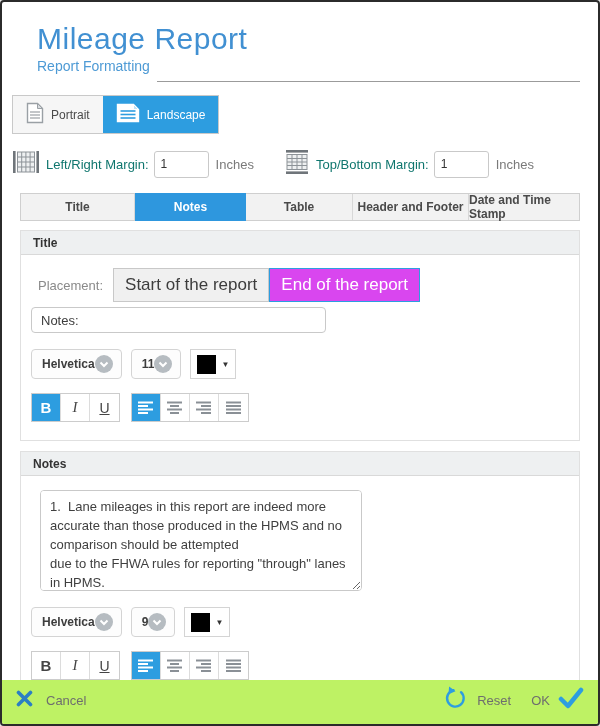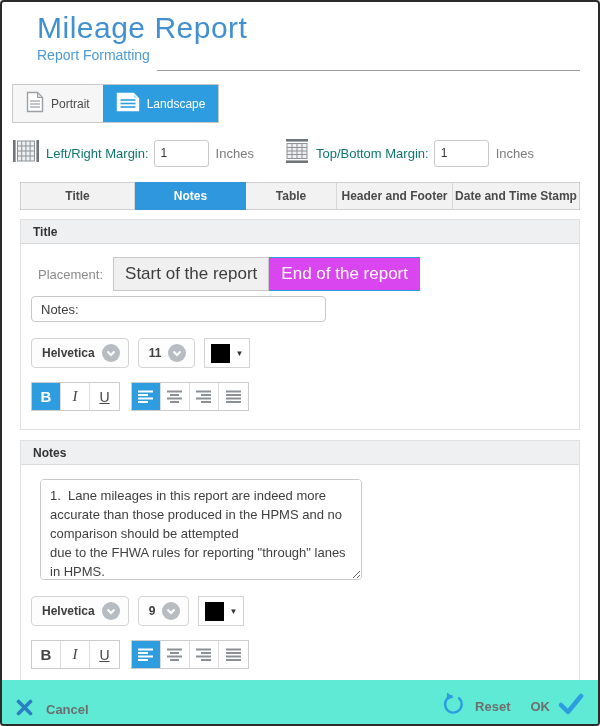--- a/index.html
+++ b/index.html
@@ -7,75 +7,75 @@
   body { font-family: "Liberation Sans", sans-serif; }
   .window {
     position: relative;
     width: 600px; height: 726px;
     background: #fff;
     border: 2px solid #2b2b2b;
     border-radius: 4px;
     overflow: hidden;
   }
   
-  .hdr { padding: 8px 0 0 35px; }
+  .hdr { padding: 8px 0 0 35px; margin-top: 11px; }
   .hdr-title { font-size: 30px; font-weight: 300; color: #4190d2; letter-spacing: .5px; line-height: 36px;}
   .hdr-sub { font-size: 14px; color: #4d9ad5; margin-top: 1px; }
   .hdr-desc { font-size: 12px; color: #646464; margin: 12px 0 0 -25px; }
   .hdr-rule { border: none; border-top: 1px solid #9b9b9b; margin: 7px 18px 0 120px; }
   
   .orient { display: inline-flex; margin: 13px 0 0 10px; border: 1px solid #c9c9c9; }
   .orient-seg { display: flex; align-items: center; gap: 7px; padding: 6px 13px; font-size: 12px; color: #4a4a4a; background: #f6f6f6; cursor: pointer; }
   .orient-seg.active { background: #2d9de0; color: #fff; }
   
   .margins { display: flex; align-items: center; margin: 15px 0 0 10px; }
   .margins .mlabel { font-size: 13px; color: #0f766e; margin: 0 5px 0 6px; }
   .margins input { width: 55px; height: 27px; border: 1px solid #c9c9c9; border-radius: 3px; padding: 0 6px; font-size: 12px; color: #333; font-family: inherit; }
   .margins .units { font-size: 13px; color: #7a7a7a; margin-left: 7px; }
   .mgap { width: 30px; }
   
   .tabs { display: flex; margin: 14px 18px 0; border: 1px solid #cfcfcf; background: #f2f2f2; height: 28px; }
   .tab { display: flex; align-items: center; justify-content: center; font-size: 12px; font-weight: bold; color: #4a4a4a; border-right: 1px solid #d8d8d8; cursor: pointer; }
   .tab:last-child { border-right: none; }
   .tab.active { background: #2e97de; color: #fff; margin: -1px 0; border-right: none; }
-  .tab.t0 { width: 114px; } .tab.t1 { width: 111px; } .tab.t2 { width: 91px; } .tab.t3 { width: 116px; } .tab.t4 { flex: 1; }
+  .tab.t0 { width: 114px; } .tab.t1 { width: 111px; } .tab.t2 { width: 107px; } .tab.t3 { width: 116px; } .tab.t4 { flex: 1; }
   
   .panel { margin: 9px 18px 0; border: 1px solid #e0e0e0; background: #fff; }
   .panel-hd { background: #eef0f1; border-bottom: 1px solid #d9d9d9; padding: 5px 12px 4px; font-size: 12px; font-weight: bold; color: #333; }
   .panel-bd { padding: 13px 10px 18px; }
   
   .place-row { display: flex; align-items: center; margin-left: 7px; }
   .place-label { font-size: 13px; color: #8a8a8a; margin-right: 10px; }
   .seg-group { display: inline-flex; }
   .seg { padding: 6px 11px; font-size: 17px; color: #3d3d3d; background: #f0f0f0; border: 1px solid #c8c8c8; cursor: pointer; }
   .seg.active { background: #d946ef; border-color: #2d9de0; color: #fff; }
   
   .title-input { display: block; margin-top: 5px; width: 295px; height: 26px; border: 1px solid #c9c9c9; border-radius: 4px; padding: 0 9px; font-size: 13px; color: #3d3d3d; font-family: inherit; }
   
   .font-row { display: flex; align-items: center; gap: 9px; margin-top: 16px; }
-  .dd-btn { display: inline-flex; align-items: center; gap: 7px; height: 30px; padding: 0 8px 0 10px; background: #fdfdfd; border: 1px solid #d4d4d4; border-radius: 4px; cursor: pointer; }
+  .dd-btn { display: inline-flex; align-items: center; height: 30px; padding: 0 8px 0 10px; background: #fdfdfd; border: 1px solid #d4d4d4; border-radius: 4px; cursor: pointer; }
   .dd-btn .dd-label { font-size: 12px; font-weight: bold; color: #3d3d3d; }
   .chev-circle { width: 18px; height: 18px; border-radius: 50%; background: #b6bcc1; display: flex; align-items: center; justify-content: center; }
   .color-btn { display: inline-flex; align-items: center; gap: 5px; height: 30px; padding: 0 6px; background: #fff; border: 1px solid #d4d4d4; cursor: pointer; }
   .swatch { width: 19px; height: 19px; background: #000; }
   .color-arrow { font-size: 8px; color: #333; }
   
   .fmt-row { display: flex; align-items: center; gap: 11px; margin-top: 14px; }
   .fmt-group { display: inline-flex; border: 1px solid #ccc; }
   .fmt-cell { width: 29px; height: 27px; display: flex; align-items: center; justify-content: center; background: #fff; border-right: 1px solid #dcdcdc; cursor: pointer; }
   .fmt-cell:last-child { border-right: none; }
   .fmt-cell.active { background: #2d9de0; }
   .glyph-b { font-size: 15px; font-weight: bold; color: #444; }
   .fmt-cell.active .glyph-b { color: #fff; }
   .glyph-i { font-size: 15px; font-style: italic; font-family: "Liberation Serif", serif; color: #444; }
   .glyph-u { font-size: 14px; text-decoration: underline; color: #444; }
   
   .notes-area { display: block; margin: 1px 0 0 9px; width: 322px; height: 101px; border: 1px solid #c9c9c9; border-radius: 4px; padding: 6px 9px; font-size: 13px; line-height: 19px; color: #3f3f3f; font-family: "Liberation Sans", sans-serif; resize: both; }
   
-  .footer { position: absolute; left: 0; right: 0; bottom: 0; height: 44px; display: flex; align-items: flex-end; justify-content: space-between; padding: 0 14px 4px 14px; background: #5eead4; font-weight: bold; }
+  .footer { position: absolute; left: 0; right: 0; bottom: 0; height: 44px; display: flex; align-items: center; justify-content: space-between; padding: 0 14px 4px 14px; background: #bef264; }
   .f-left, .f-right { display: flex; align-items: center; }
   .f-left .flabel { margin-left: 13px; }
   .flabel { font-size: 13px; color: #6e6e6e; }
   .f-right .flabel { margin: 0 9px; }
   .f-right .ok-label { margin: 0 8px 0 11px; }
   .icon-btn { display: flex; align-items: center; cursor: pointer; }
 </style>
 </head>
 <body>
 

